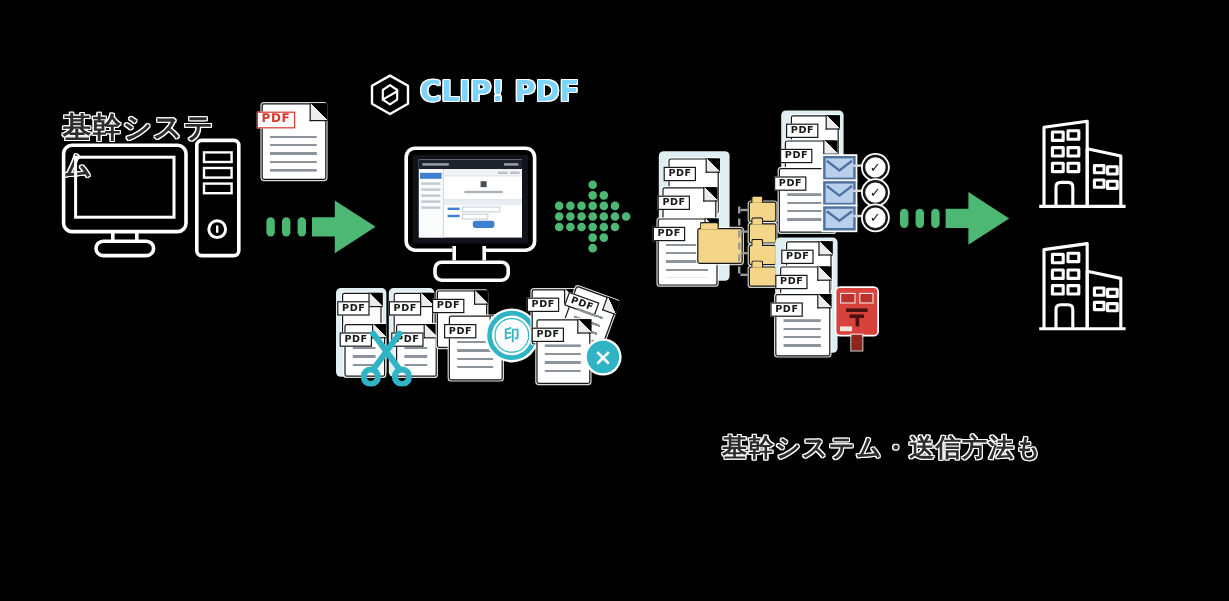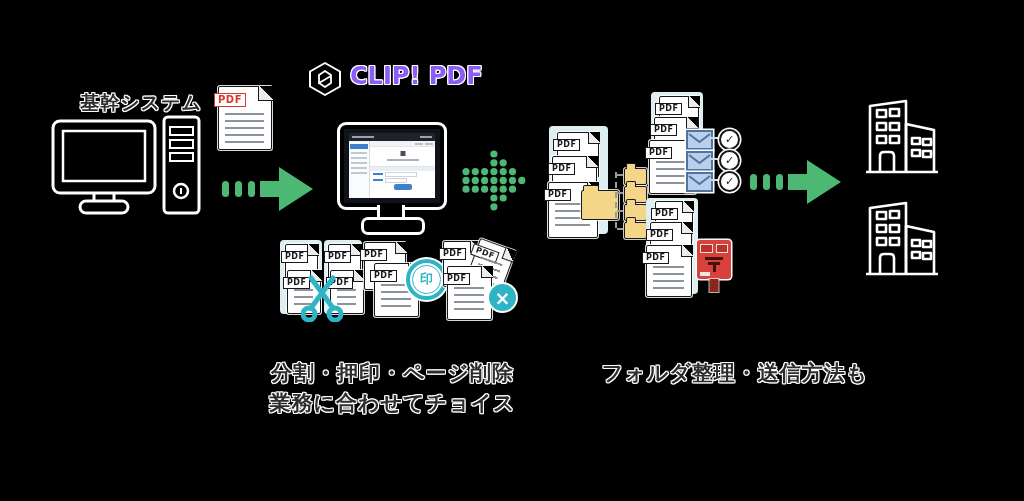--- a/index.html
+++ b/index.html
@@ -95,21 +95,21 @@
         border:3px solid #fff;border-radius:7px;}
 
   .garrow{position:absolute;}
   .logotext{position:absolute;left:350px;top:62px;font-size:24px;letter-spacing:0;}
 </style>
 </head>
 <body>
 
 <div class="stage">
 
-  <div class="abs otext" style="left:52px;top:90px;width:150px;text-align:right;font-size:19px;letter-spacing:1px;">基幹システム</div>
+  <div class="abs otext" style="left:52px;top:90px;width:150px;text-align:left;font-size:24px;letter-spacing:1px;">基幹システム</div>
 
   <svg class="abs" style="left:50px;top:112px;" width="152" height="106" viewBox="0 0 152 106" fill="none" stroke="#fff">
     <rect x="3" y="9" width="102" height="72" rx="7" stroke-width="3"></rect>
     <rect x="13" y="19" width="82" height="50" stroke-width="2.5"></rect>
     <path d="M44 81 V89 M64 81 V89" stroke-width="3"></path>
     <rect x="30" y="89" width="48" height="12" rx="6" stroke-width="3"></rect>
     <rect x="114" y="5" width="35" height="96" rx="4" stroke-width="3"></rect>
     <g stroke-width="2">
       <rect x="120" y="15" width="23" height="8"></rect>
       <rect x="120" y="28" width="23" height="8"></rect>
@@ -131,21 +131,21 @@
       <rect x="15" y="17" width="7" height="16" rx="3.5"></rect>
       <rect x="28" y="17" width="7" height="16" rx="3.5"></rect>
       <path d="M40 17 H59 V3 L93 25 L59 47 V33 H40 Z"></path>
     </g>
   </svg>
 
   <svg class="abs" style="left:306px;top:61px;" width="38" height="36" viewBox="0 0 38 36" fill="none" stroke="#fff" stroke-linejoin="round">
     <path d="M19 2 L34 10.5 V25.5 L19 34 L4 25.5 V10.5 Z" stroke-width="2"></path>
     <path d="M13 23 V14 L19 10 L25 14 V22 L19 26 L13 22 M25 15 L13 22" stroke-width="1.8"></path>
   </svg>
-  <div class="logotext otext" style="color:#8b5cf6;">CLIP! PDF</div>
+  <div class="logotext otext" style="color:#7dd3fc;">CLIP! PDF</div>
 
   <div class="bigmon">
     <div class="screen">
       <div class="appwin">
         <div class="app-title">
             <i style="width:22px"></i>
             <i style="width:12px"></i>
           </div>
         <div class="app-body">
           <div class="app-side">
@@ -264,24 +264,20 @@
       <span class="tag">PDF</span>
     <span class="lines" style="top:16px;"></span>
   </div>
   <div class="doc" style="left:447px;top:266px;width:43px;height:52px;">
     <span class="fold"></span>
       <span class="tag">PDF</span>
     <span class="lines" style="top:20px;"></span>
   </div>
   <div class="xbadge" style="left:489px;top:284px;width:27px;height:27px;">×</div>
 
-  <div class="cap otext" style="left:250px;top:358px;width:285px;">
-    <div>分割・押印・ページ削除</div>
-    <div>業務に合わせてチョイス</div>
-  </div>
 
   <div class="card" style="left:549px;top:126px;width:59px;height:108px;"></div>
   <div class="doc" style="left:557px;top:132px;width:40px;height:44px;">
     <span class="fold"></span>
       <span class="tag">PDF</span>
   </div>
   <div class="doc" style="left:552px;top:156px;width:43px;height:48px;">
     <span class="fold"></span>
       <span class="tag">PDF</span>
   </div>
@@ -402,16 +398,16 @@
     <path d="M18 78 V62 q0 -4 4 -4 h6 q4 0 4 4 V78"></path>
     <path d="M44 78 V30 L72 36 V78"></path>
     <rect x="50" y="44" width="8" height="6"></rect>
       <rect x="61" y="45" width="8" height="6"></rect>
     <rect x="50" y="56" width="8" height="6"></rect>
       <rect x="61" y="57" width="8" height="6"></rect>
     <path d="M4 78 H76"></path>
   </svg>
 
   <div class="cap otext" style="left:570px;top:358px;width:330px;">
-    <div>フォルダ整理・送信方法も</div>
+    <div>基幹システム・送信方法も</div>
   </div>
 
 </div>
 
 </body></html>

